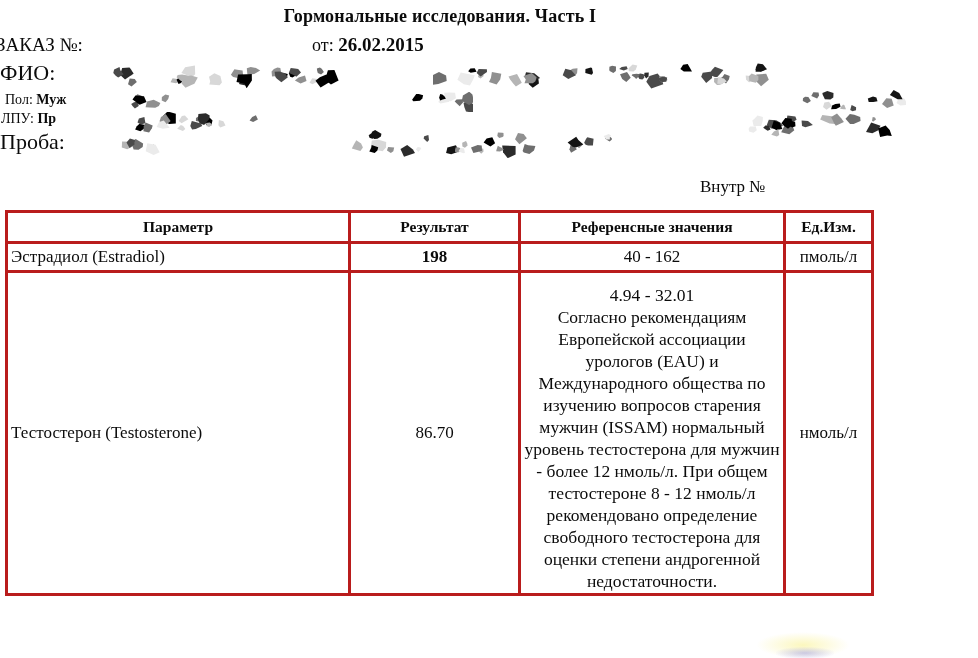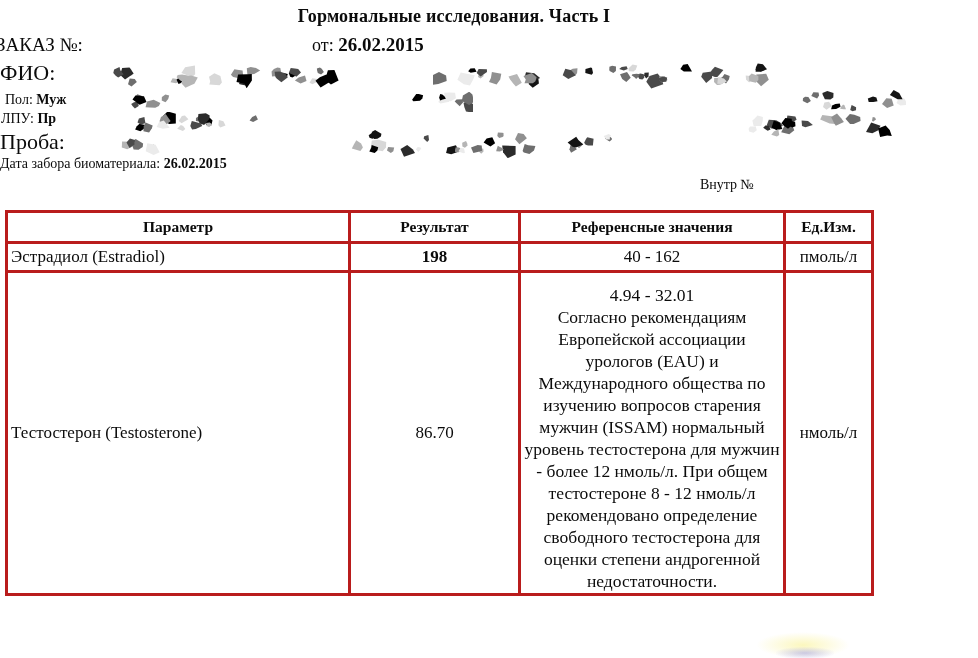--- a/index.html
+++ b/index.html
@@ -3,34 +3,34 @@
 <meta charset="utf-8">
 <style>
   html,body{margin:0;padding:0;background:#fff;}
   .page{
     position:relative;width:978px;height:658px;background:#ffffff;
     font-family:"Liberation Serif",serif;color:#0b0b0b;overflow:hidden;
   }
   .abs{position:absolute;white-space:nowrap;}
   .title{
     left:0;top:6px;width:880px;text-align:center;
-    font-size:18px;font-weight:bold;letter-spacing:.2px;padding-left:14px;
+    font-size:18px;font-weight:bold;letter-spacing:.2px;
   }
   .order-label{left:-4px;top:34px;font-size:19px;}
   .date-line{left:312px;top:34px;font-size:18px;}
   .date-line .b{font-weight:bold;font-size:19px;}
   .big-label{font-size:22px;}
   .fio{left:0;top:60px;}
   .sample{left:0;top:129px;}
   .small-line{font-size:14px;}
   .gender{left:5px;top:92px;}
   .lpu{left:1px;top:111px;}
   .collection{left:0;top:156px;}
   .small-line .b{font-weight:bold;}
-  .internal{left:700px;top:177px;font-size:14px;}
+  .internal{left:700px;top:177px;font-size:17px;}
   .redact{position:absolute;}
   .redact svg{display:block;}
 
   table.results{
     position:absolute;left:5px;top:210px;border-collapse:collapse;table-layout:fixed;
   }
   table.results th,table.results td{
     border:3px solid #b91c1c;padding:1px 3px;overflow:hidden;
   }
   table.results th{
@@ -78,24 +78,20 @@
     <span class="b">Муж</span>
   </div>
 
   <div class="abs small-line lpu">
     <span>ЛПУ:</span>
     <span class="b">Пр</span>
   </div>
 
   <div class="abs big-label sample">Проба:</div>
 
-  <div class="abs small-line collection">
-    <span>Дата забора биоматериала:</span>
-    <span class="b">26.02.2015</span>
-  </div>
 
   <div class="abs internal">Внутр №</div>
 
   <div class="redact" style="left:105px;top:63px;width:235px;height:25px;">
       <svg width="235" height="25" viewBox="0 0 235 25" xmlns="http://www.w3.org/2000/svg">
         <polygon points="191.2,12.2 187.4,14.5 185.2,13.7 183.8,10.2 185.4,7.8 187.1,8.0 190.7,8.2" fill="#000000"></polygon>
         <polygon points="211.7,18.9 207.5,21.2 204.5,19.8 207.3,15.2 212.4,16.1" fill="#d8d8d8"></polygon>
         <polygon points="90.2,11.3 86.9,14.3 76.4,10.0 80.1,4.2 89.9,2.5" fill="#d8d8d8"></polygon>
         <polygon points="74.2,19.0 70.9,20.2 65.5,19.3 67.6,15.3 72.1,15.9" fill="#b5b5b5"></polygon>
         <polygon points="155.2,7.5 149.2,11.0 142.4,11.8 141.8,5.3 145.7,4.1 151.0,4.9" fill="#909090"></polygon>

